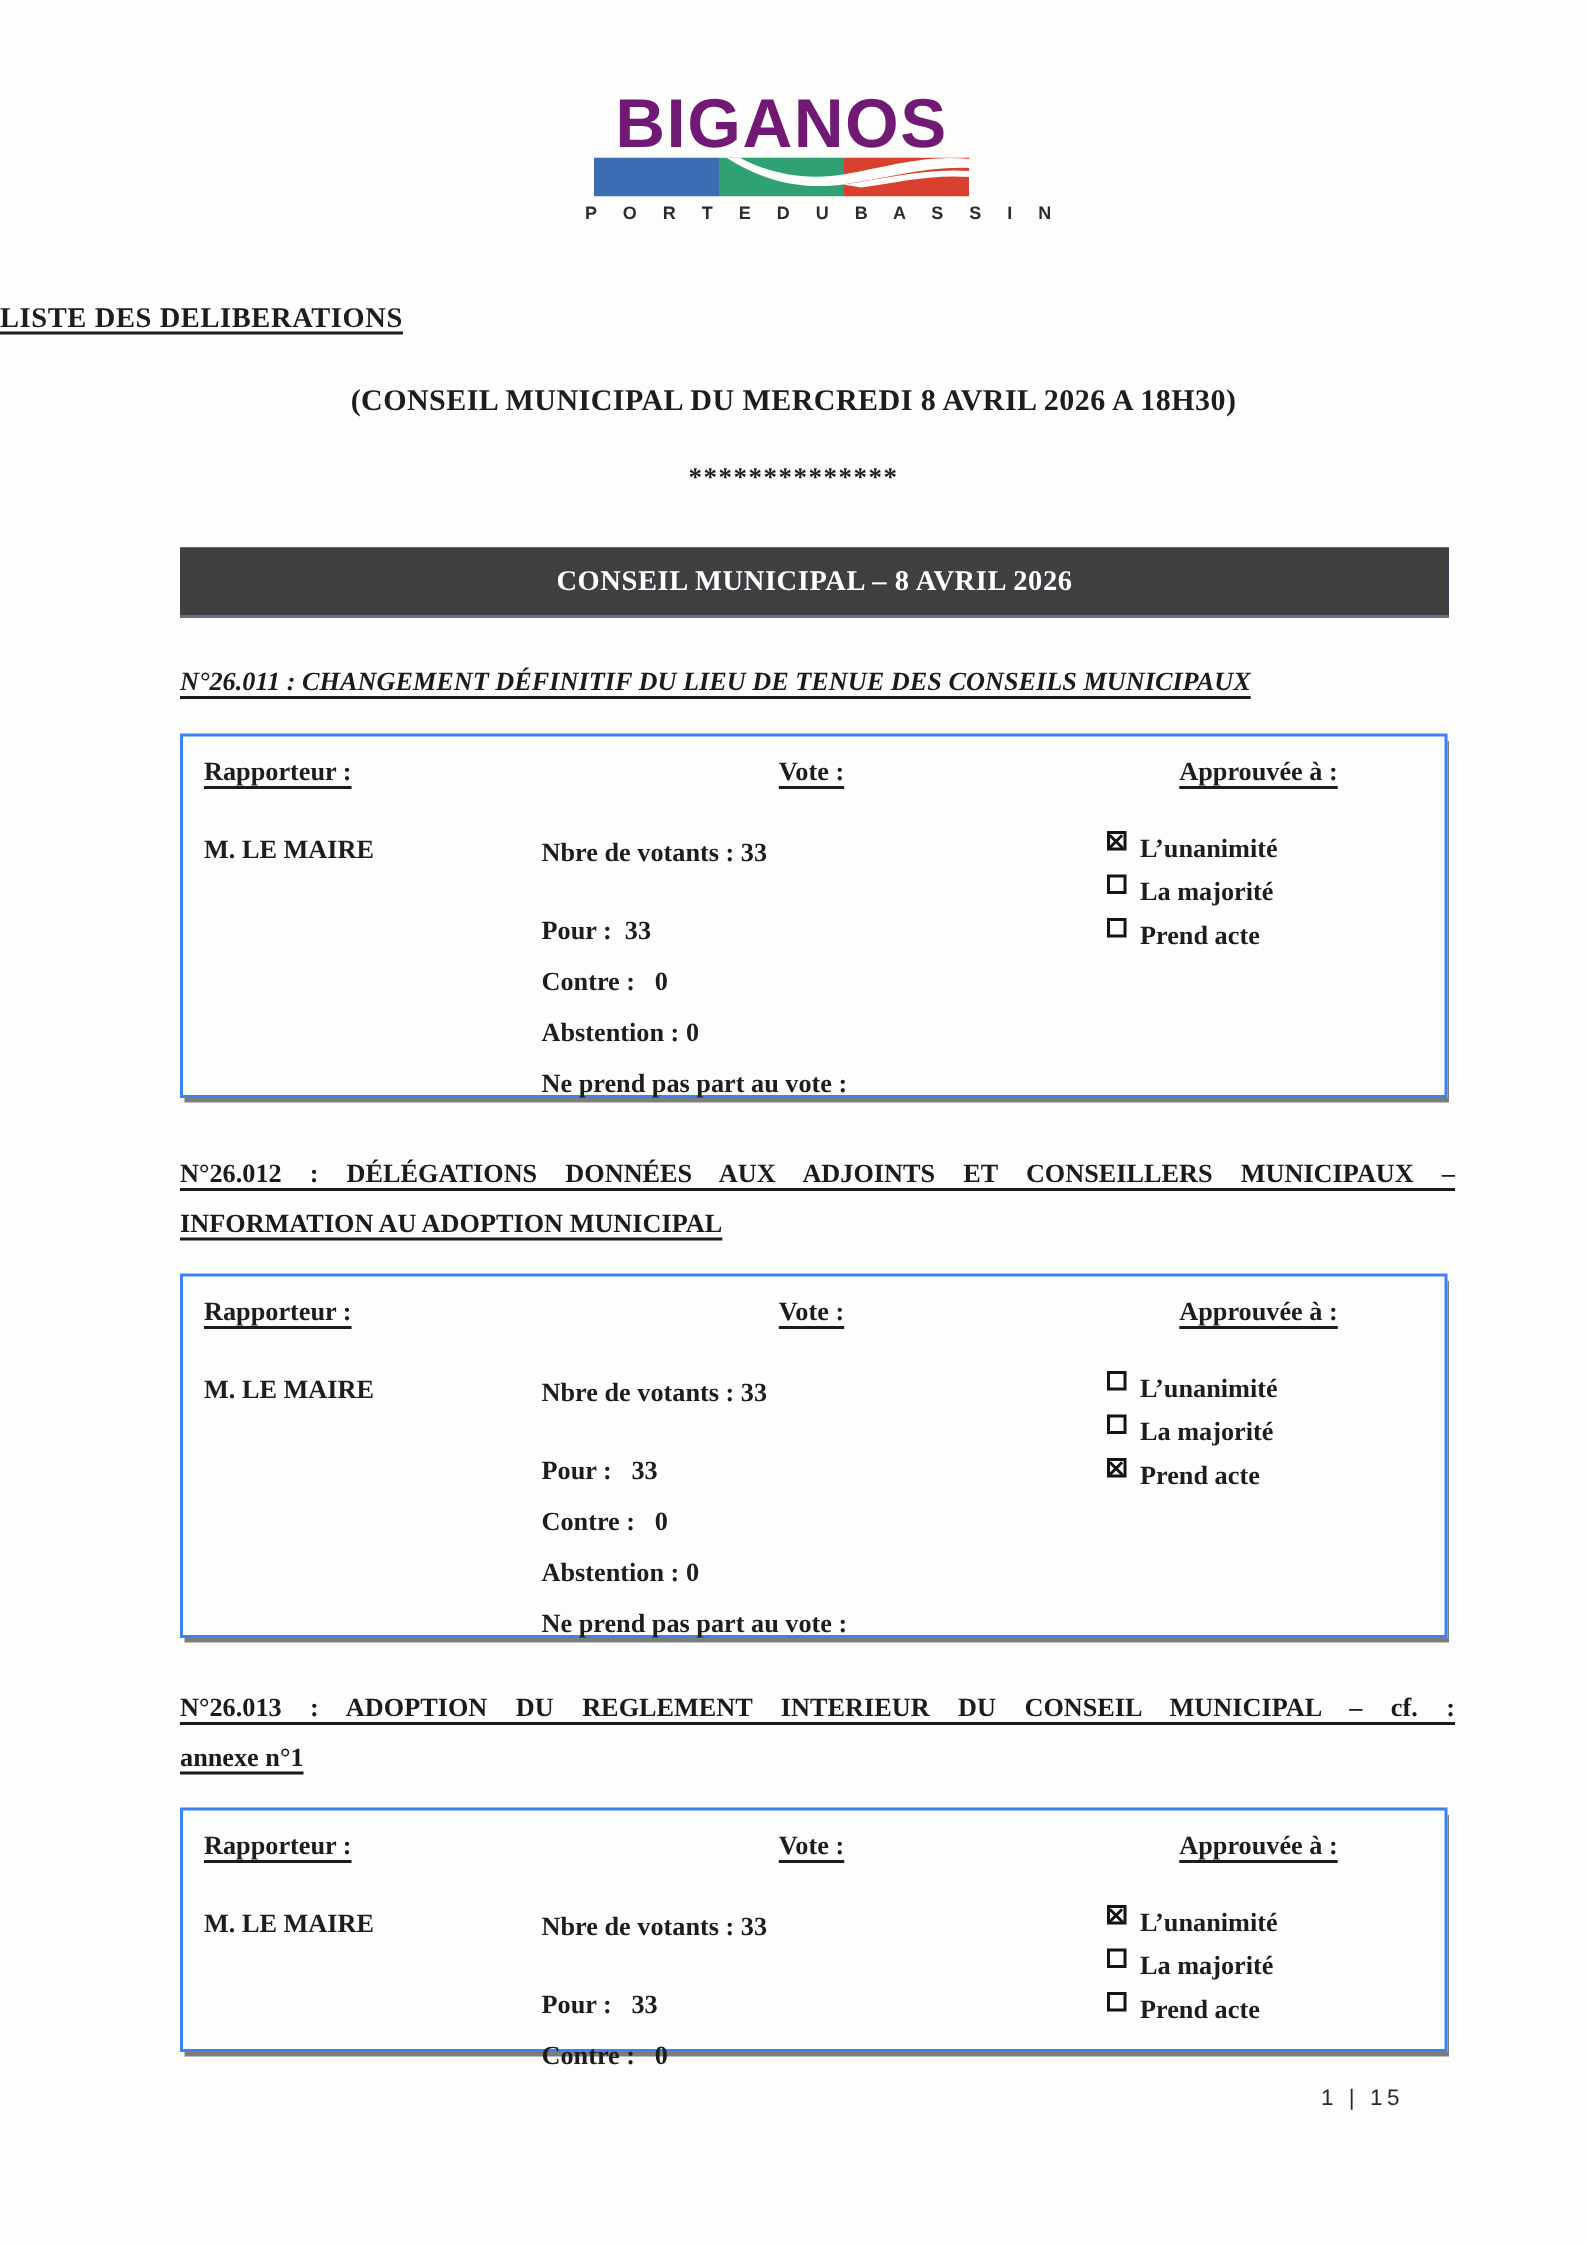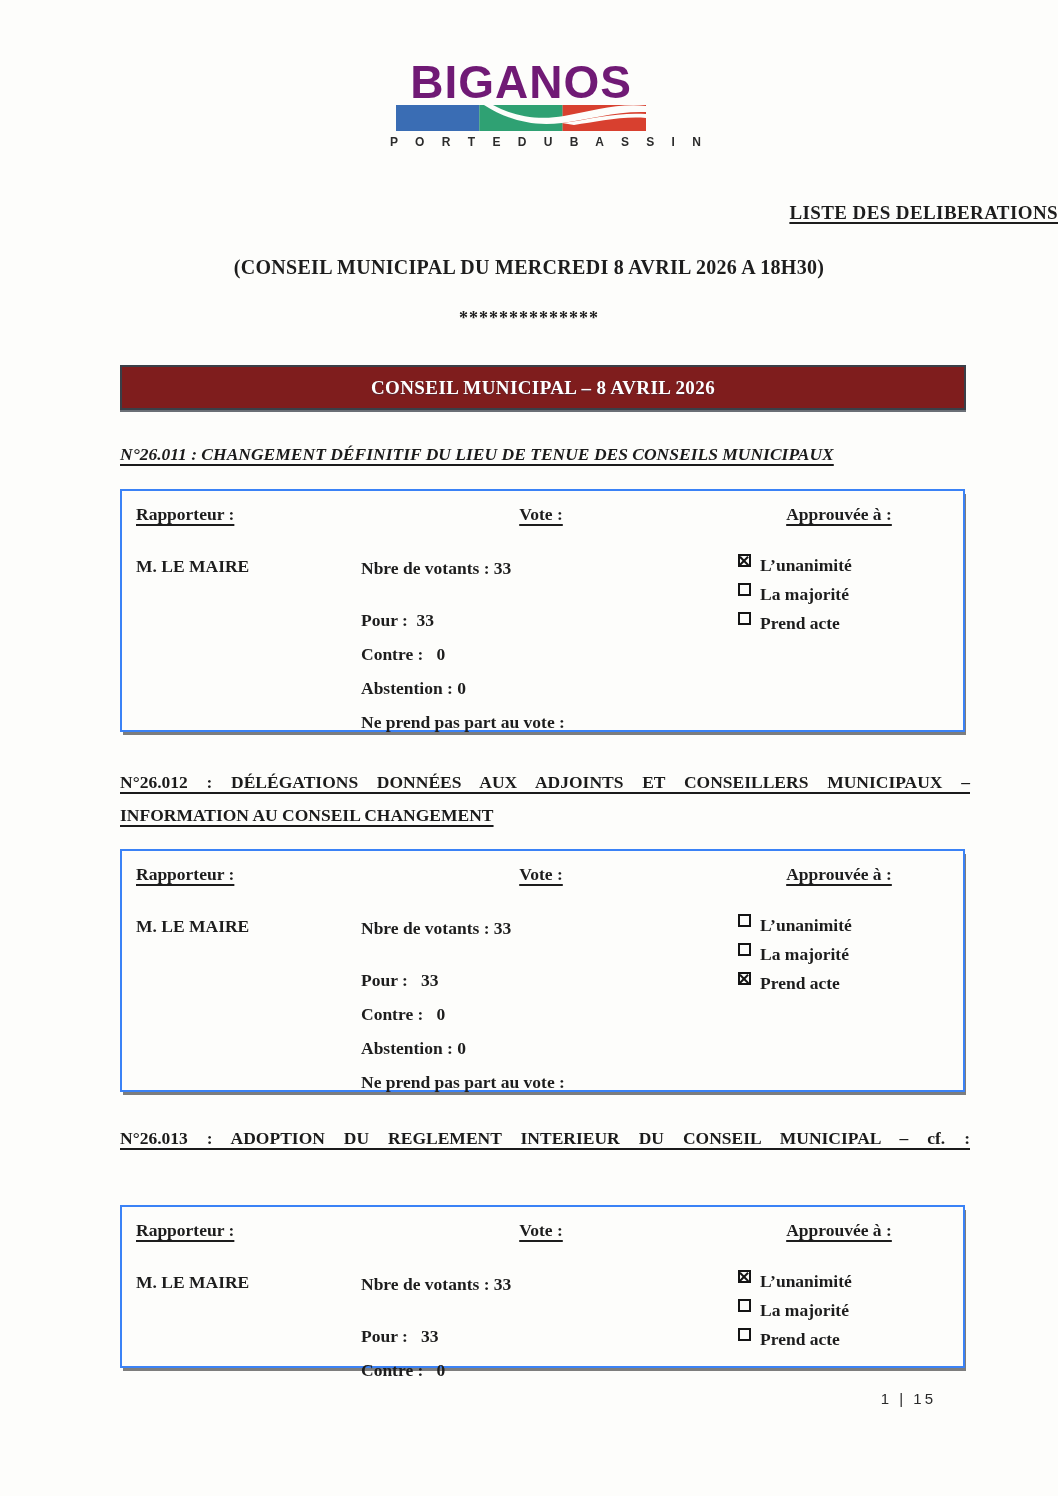--- a/index.html
+++ b/index.html
@@ -26,37 +26,37 @@
   .logo-tagline {
     margin-top:4px;
     font-family:"Liberation Sans", sans-serif;
     font-weight:bold; font-size:12px; letter-spacing:7px;
     color:#2c2c2c; white-space:nowrap;text-align:right;
   }
 
   
   .doc-title {
     position:absolute; top:202px; left:0; width:100%;
-    text-align:right; font-size:19px; font-weight:bold;
+    text-align:left; font-size:19px; font-weight:bold;
     text-decoration:underline; text-decoration-thickness:2px; text-underline-offset:3px;
     letter-spacing:.4px;
   }
   .doc-subtitle {
     position:absolute; top:256px; left:0; width:100%;
     text-align:center; font-size:20px; font-weight:bold; letter-spacing:.3px;
   }
   .separator-stars {
     position:absolute; top:308px; left:0; width:100%;
     text-align:center; font-size:18px; font-weight:bold; letter-spacing:1px;
   }
 
   
   .session-banner {
     position:absolute; top:365px; left:120px; width:846px; height:45px;
-    background:#7f1d1d;
+    background:#404040;
     border:2px solid #3a3f48;
     box-shadow:0 2px 0 #6b6f76;
     display:flex; align-items:center; justify-content:center;
   }
   .session-banner span {
     color:#ffffff; font-weight:bold; font-size:19px; letter-spacing:.4px;
     text-shadow:0 1px 1px rgba(40,60,90,.45);
   }
 
   
@@ -179,21 +179,21 @@
         <div class="approval-item">
           <span class="checkbox"></span>
           <span>Prend acte</span>
         </div>
       </div>
     </div>
   </div>
 
   <div class="section-heading" id="heading-2">
     <div class="heading-line justify">N°26.012 : DÉLÉGATIONS DONNÉES AUX ADJOINTS ET CONSEILLERS MUNICIPAUX –</div>
-    <div class="heading-line">INFORMATION AU CONSEIL CHANGEMENT</div>
+    <div class="heading-line">INFORMATION AU ADOPTION MUNICIPAL</div>
   </div>
 
   <div class="delib-table" id="table-2">
     <div class="col col-rapporteur">
       <div class="col-header">Rapporteur :</div>
       <div class="rapporteur-name">M. LE MAIRE</div>
     </div>
     <div class="col col-vote">
       <div class="col-header">Vote :</div>
       <div class="vote-line first">Nbre de votants : 33</div>
@@ -216,20 +216,21 @@
         <div class="approval-item">
           <span class="checkbox checked"></span>
           <span>Prend acte</span>
         </div>
       </div>
     </div>
   </div>
 
   <div class="section-heading" id="heading-3">
     <div class="heading-line justify">N°26.013 : ADOPTION DU REGLEMENT INTERIEUR DU CONSEIL MUNICIPAL – cf. :</div>
+    <div class="heading-line">annexe n°1</div>
   </div>
 
   <div class="delib-table" id="table-3">
     <div class="col col-rapporteur">
       <div class="col-header">Rapporteur :</div>
       <div class="rapporteur-name">M. LE MAIRE</div>
     </div>
     <div class="col col-vote">
       <div class="col-header">Vote :</div>
       <div class="vote-line first">Nbre de votants : 33</div>

